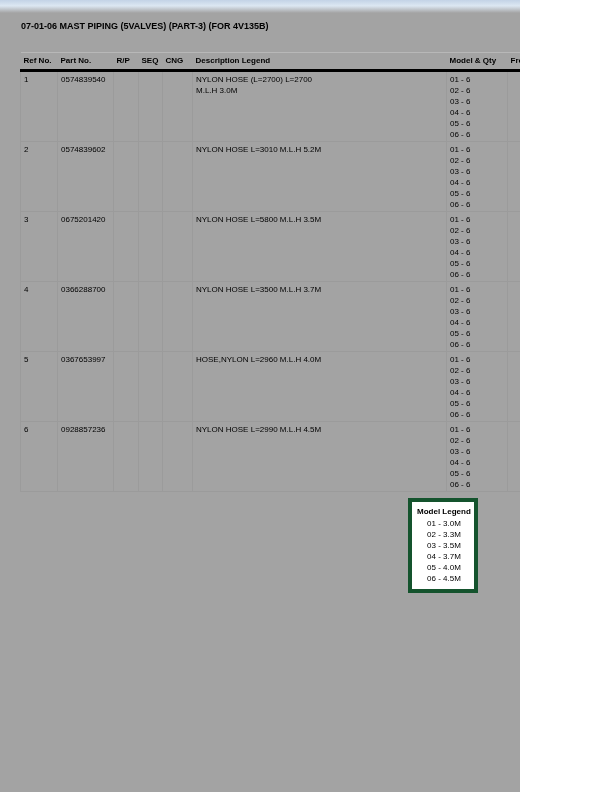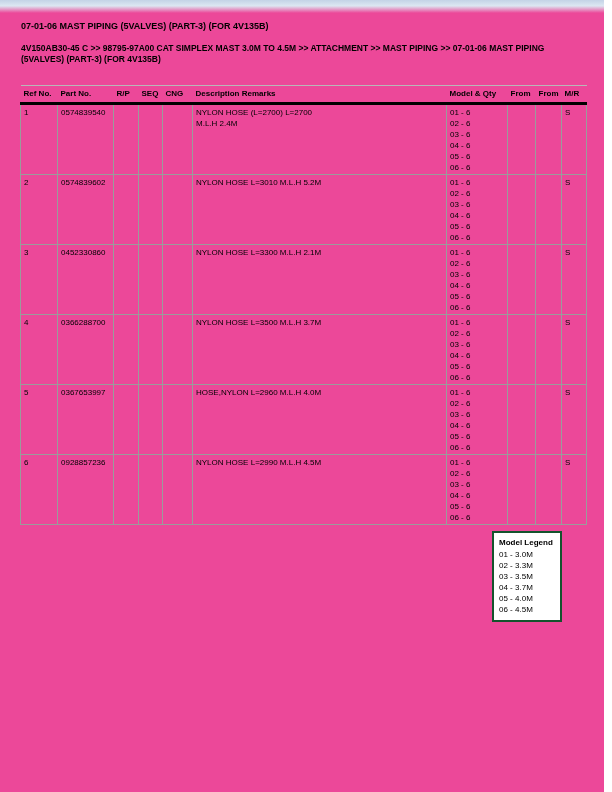--- a/index.html
+++ b/index.html
@@ -3,21 +3,21 @@
 <meta charset="utf-8">
 <style>
   * { box-sizing: border-box; }
   html, body { margin: 0; padding: 0; }
   body {
     width: 612px; height: 792px;
     background: #ffffff;
     color: #000;
     font-family: "Liberation Sans", "DejaVu Sans", sans-serif;
   }
-  .page { position: relative; width: 604px; height: 792px; overflow: hidden; background: #ec4899; }
+  .page { position: relative; width: 520px; height: 792px; overflow: hidden; background: #a3a3a3; }
   .top-fade {
     position: absolute; top: 0; left: 0; width: 100%; height: 13px;
     background: linear-gradient(180deg, #c3d3e6 0%, #dce7f2 45%, rgba(255,255,255,0) 100%);
     pointer-events: none;
   }
   .doc-title {
     margin: 0; padding: 21px 20px 0 21px;
     font-size: 9px; font-weight: bold; line-height: 11px;
   }
   .breadcrumb {
@@ -42,37 +42,36 @@
     vertical-align: top; text-align: left;
     border: 1px solid #9b9b9b;
     padding: 2px 3px 1px 3px;
     line-height: 11px;
     overflow: hidden;
   }
   .multiline { white-space: pre-line; }
   .legend {
     width: 70px;
     margin: 6px 42px 0 auto;
-    border: 2px solid #14532d;
+    border: 4px solid #14532d;
     padding: 4px 3px 5px 5px;
     font-size: 8px; line-height: 11px;
     background: #fff;
   }
   .legend-title { font-weight: bold; margin-bottom: 1px; white-space: nowrap; }
-  .legend-item { white-space: nowrap; }
+  .legend-item { white-space: nowrap; text-align: center; }
 </style>
 </head>
 <body>
 
 <div class="page">
   <div class="top-fade"></div>
 
   <h1 class="doc-title">07-01-06 MAST PIPING (5VALVES) (PART-3) (FOR 4V135B)</h1>
 
-  <p class="breadcrumb">4V150AB30-45 C &gt;&gt; 98795-97A00 CAT SIMPLEX MAST 3.0M TO 4.5M &gt;&gt; ATTACHMENT &gt;&gt; MAST PIPING &gt;&gt; 07-01-06 MAST PIPING (5VALVES) (PART-3) (FOR 4V135B)</p>
 
   <table class="parts-table">
     <colgroup>
       <col style="width:37px">
         <col style="width:56px">
         <col style="width:25px">
         <col style="width:24px">
         <col style="width:30px">
       <col style="width:254px">
         <col style="width:61px">
@@ -80,36 +79,36 @@
         <col style="width:26px">
         <col style="width:25px">
     </colgroup>
     <thead>
       <tr>
         <th>Ref No.</th>
         <th>Part No.</th>
         <th>R/P</th>
         <th>SEQ</th>
         <th>CNG</th>
-        <th>Description Remarks</th>
+        <th>Description Legend</th>
         <th>Model &amp; Qty</th>
         <th>From</th>
         <th>From</th>
         <th>M/R</th>
       </tr>
     </thead>
     <tbody>
       <tr>
         <td>1</td>
         <td>0574839540</td>
         <td></td>
         <td></td>
         <td></td>
         <td class="multiline">NYLON HOSE (L=2700) L=2700
-M.L.H 2.4M</td>
+M.L.H 3.0M</td>
         <td class="multiline">01 - 6
 02 - 6
 03 - 6
 04 - 6
 05 - 6
 06 - 6</td>
         <td></td>
         <td></td>
         <td>S</td>
       </tr>
@@ -125,25 +124,25 @@
 03 - 6
 04 - 6
 05 - 6
 06 - 6</td>
         <td></td>
         <td></td>
         <td>S</td>
       </tr>
       <tr>
         <td>3</td>
-        <td>0452330860</td>
-        <td></td>
-        <td></td>
-        <td></td>
-        <td class="multiline">NYLON HOSE L=3300 M.L.H 2.1M</td>
+        <td>0675201420</td>
+        <td></td>
+        <td></td>
+        <td></td>
+        <td class="multiline">NYLON HOSE L=5800 M.L.H 3.5M</td>
         <td class="multiline">01 - 6
 02 - 6
 03 - 6
 04 - 6
 05 - 6
 06 - 6</td>
         <td></td>
         <td></td>
         <td>S</td>
       </tr>

